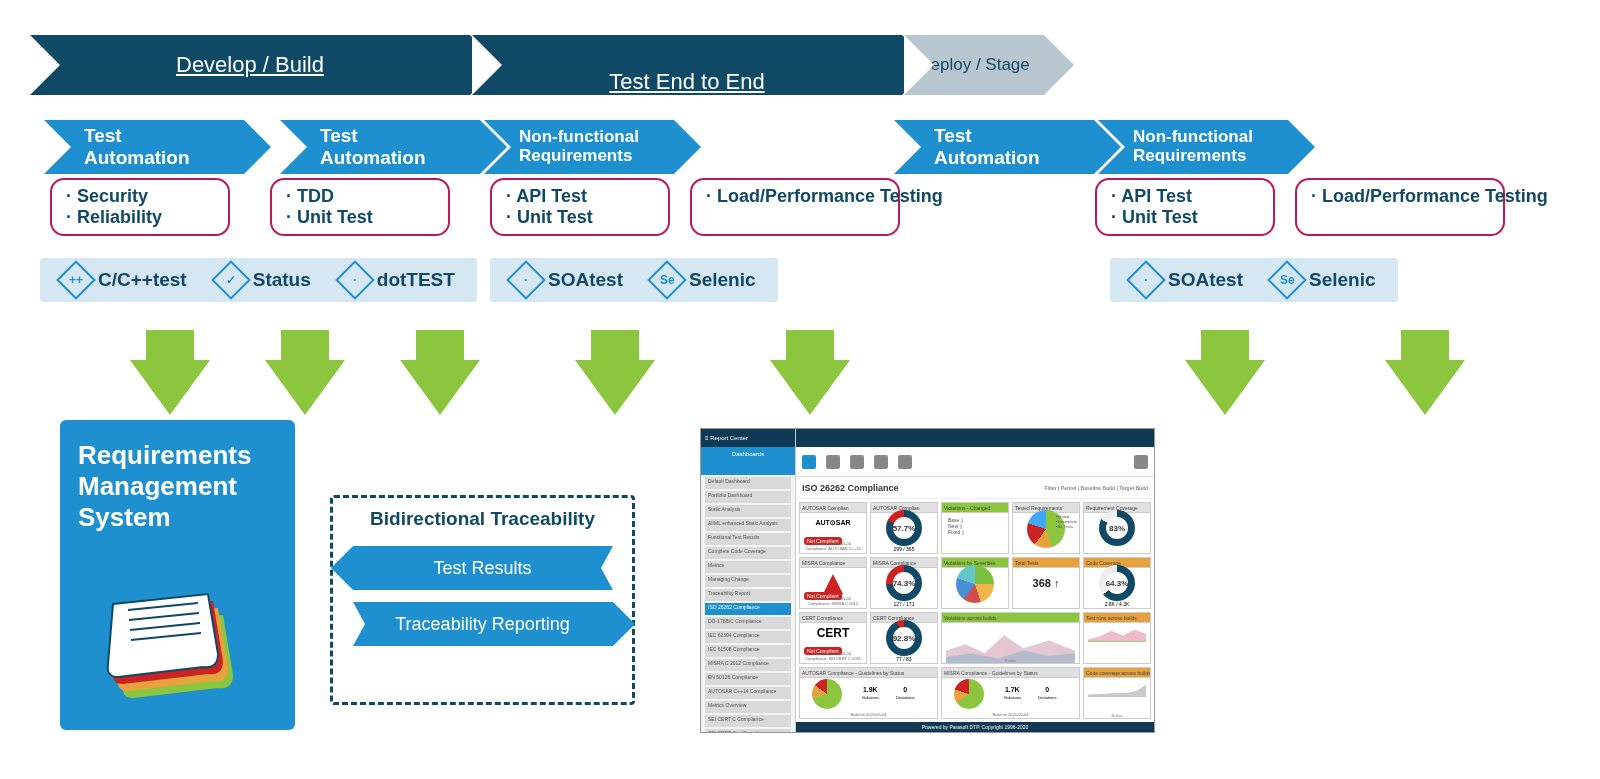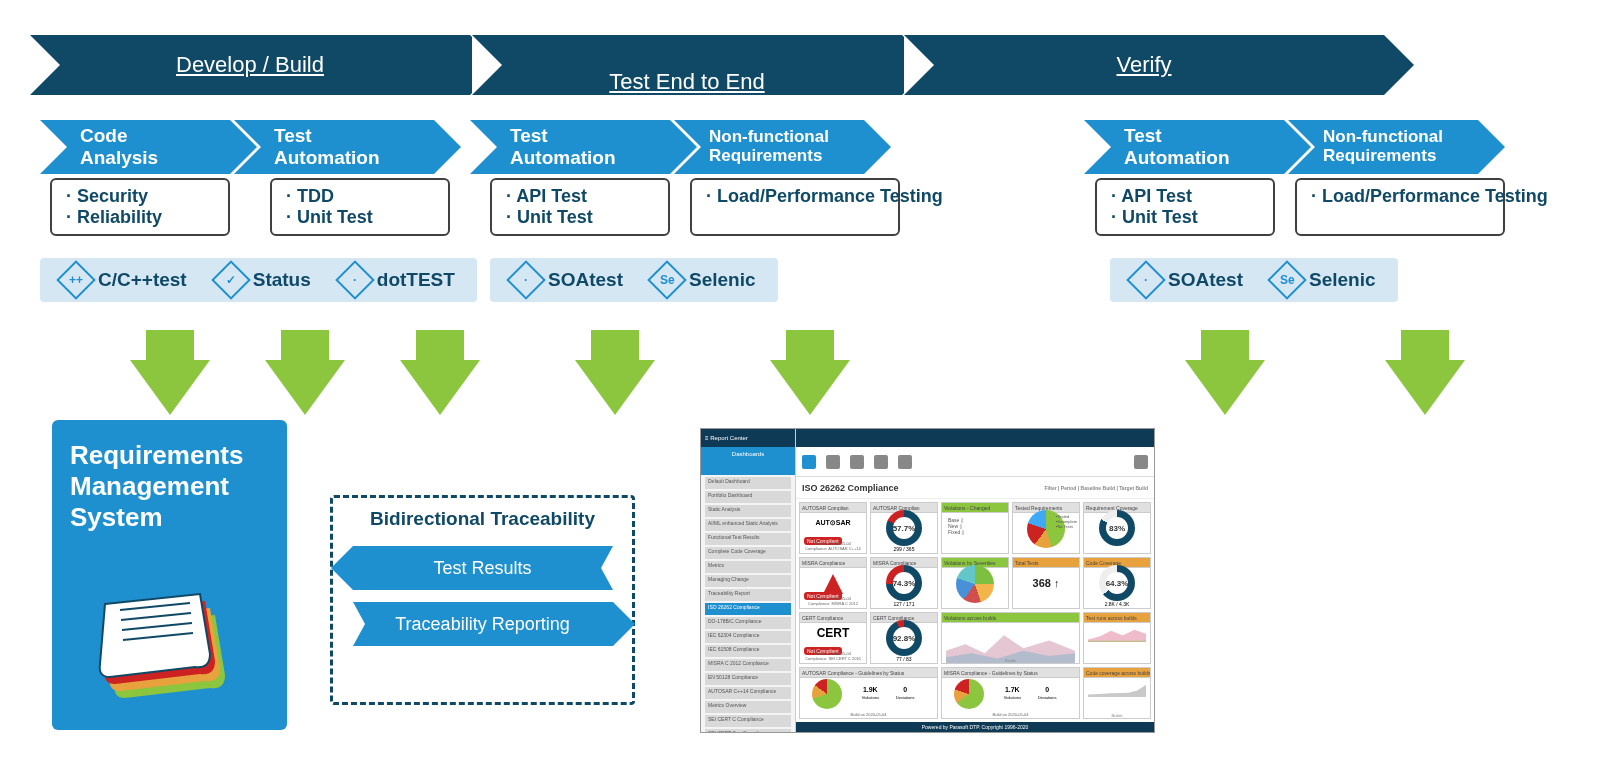--- a/index.html
+++ b/index.html
@@ -18,36 +18,36 @@
   
   
   .sub-row { position: absolute; top: 120px; left: 40px; right: 30px; display: flex; }
   .sub { position: relative; height: 54px; background: #1E8FCF; color: #fff; display:flex; align-items:center; padding: 0 20px 0 40px; font-size: 19px; font-weight:600; }
   .sub::after { content:""; position:absolute; right:-27px; top:0; border-left:27px solid #1E8FCF; border-top:27px solid transparent; border-bottom:27px solid transparent; z-index:2; }
   .sub .notch-left { position: absolute; left:0; top:0; border-left:27px solid #fff; border-top:27px solid transparent; border-bottom:27px solid transparent; }
   .sub.two-line { font-size:17px; line-height:1.1; text-align:left; padding-left:35px; }
   
   
   .bullet-row { position:absolute; top:178px; left:50px; right:30px; display:flex; }
-  .bullet-box { border:2px solid #404040; border-radius:6px; background:#fff; color:#0F4966; font-size:18px; font-weight:600; padding:6px 14px; }
+  .bullet-box { border:2px solid #be185d; border-radius:14px; background:#fff; color:#0F4966; font-size:18px; font-weight:600; padding:6px 14px; }
   .bullet-box div { white-space:nowrap; }
   
   
   .tool-row { position:absolute; top:258px; left:40px; display:flex; gap:10px; }
   .tool-bar { background:#D6E7F4; border-radius:4px; padding:8px 12px; display:flex; align-items:center; gap:10px; }
   .tool-item { display:flex; align-items:center; gap:8px; color:#0F4966; font-size:19px; font-weight:700; padding:0 10px; }
   .tool-icon { width:28px; height:28px; border:2px solid #1E8FCF; transform:rotate(45deg); display:flex; align-items:center; justify-content:center; font-size:12px; font-weight:700; color:#1E8FCF; }
   .tool-icon span { transform: rotate(-45deg); }
   
   
   .green-arrow { position:absolute; width:0; height:0; border-left:40px solid transparent; border-right:40px solid transparent; border-top:55px solid #8BC63E; }
   .green-arrow::before { content:""; position:absolute; top:-85px; left:-24px; width:48px; height:34px; background:#8BC63E; }
   
   
-  .req-box { position:absolute; left:52px; top:420px; width:235px; height:310px; background:#1E8FCF; border-radius:6px; color:#fff; padding:20px 18px; }
+  .req-box { position:absolute; left:60px; top:420px; width:235px; height:310px; background:#1E8FCF; border-radius:6px; color:#fff; padding:20px 18px; }
   .req-box h2 { font-size:26px; font-weight:700; line-height:1.2; }
   .doc-icon { position:absolute; bottom:20px; left:50%; transform:translateX(-50%); width:150px; height:120px; }
   
   
   .dash-box { position:absolute; left:330px; top:495px; width:305px; height:210px; border:3px dashed #0F4966; border-radius:4px; display:flex; flex-direction:column; align-items:center; padding:10px 0 15px; }
   .dash-box .title { font-size:19px; font-weight:600; color:#0F4966; margin-bottom:10px; }
   .bidir-arrow { width:260px; height:44px; background:#1E8FCF; position:relative; margin:6px 0; display:flex; align-items:center; justify-content:center; color:#fff; font-size:18px; font-weight:500; }
   .bidir-arrow.left::before { content:""; position:absolute; left:-22px; top:0; border-right:22px solid #1E8FCF; border-top:22px solid transparent; border-bottom:22px solid transparent; }
   .bidir-arrow.left::after { content:""; position:absolute; right:0; top:0; border-right:12px solid #fff; border-top:22px solid transparent; border-bottom:22px solid transparent; }
   .bidir-arrow.right::after { content:""; position:absolute; right:-22px; top:0; border-left:22px solid #1E8FCF; border-top:22px solid transparent; border-bottom:22px solid transparent; }
@@ -80,31 +80,27 @@
 
 <div class="phase-row">
   <div class="phase dark" style="width:440px;">
     <span>Develop / Build</span>
     <div class="notch-left"></div>
   </div>
   <div class="phase dark" style="width:430px; margin-left:2px;align-items:flex-end;">
     <span>Test End to End</span>
     <div class="notch-left"></div>
   </div>
-  <div class="phase dark" style="width:480px; margin-left:2px;">
-    <span>Verify</span>
+  <div class="phase grey narrow" style="width:140px; margin-left:2px;">
+    <span>Deploy / Stage</span>
     <div class="notch-left"></div>
   </div>
 </div>
 
 <div class="sub-row">
-  <div class="sub" style="width:190px;">
-    <div class="notch-left"></div>
-      <span>Code Analysis</span>
-  </div>
   <div class="sub" style="width:200px; margin-left:4px;">
     <div class="notch-left"></div>
       <span>Test Automation</span>
   </div>
   <div class="sub" style="width:200px; margin-left:36px;">
     <div class="notch-left"></div>
       <span>Test Automation</span>
   </div>
   <div class="sub two-line" style="width:190px; margin-left:4px;">
     <div class="notch-left"></div>

